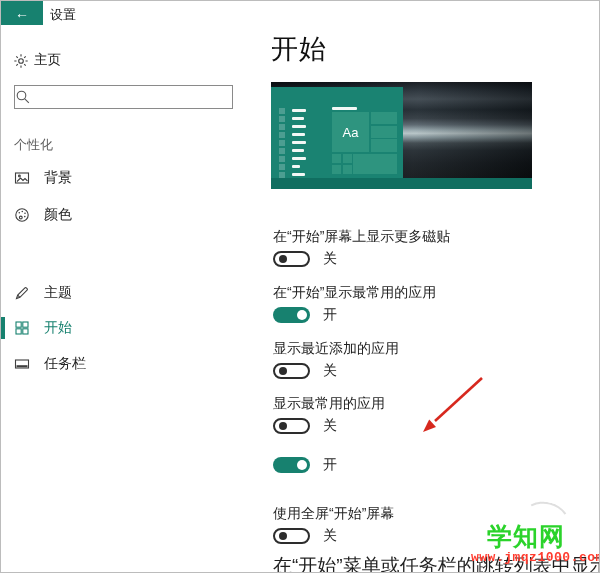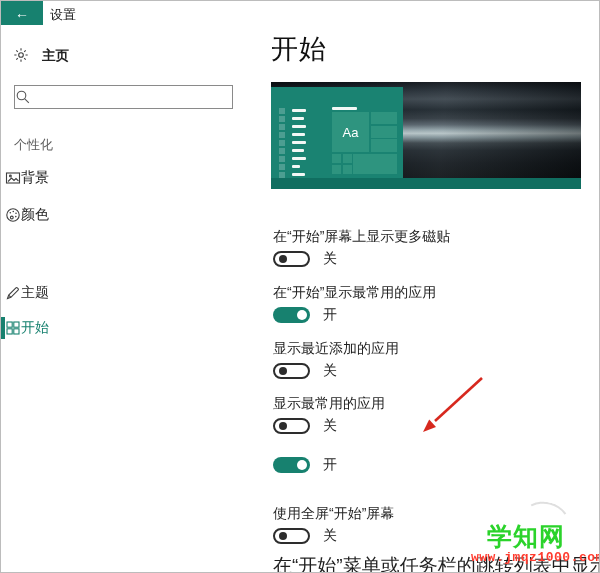--- a/index.html
+++ b/index.html
@@ -12,21 +12,21 @@
 
   
   .back-btn {
     position:absolute; left:0; top:0; width:42px; height:24px;
     background:var(--accent); color:#fff; display:flex;
     align-items:center; justify-content:center; font-size:14px; cursor:pointer;
   }
   .app-title { position:absolute; left:49px; top:5px; font-size:13px; color:#161616; font-weight:500; }
 
   
-  .home-row { position:absolute; left:12px; top:46px; display:flex; align-items:flex-start; gap:13px; width:200px; height:22px;font-weight:bold; }
+  .home-row { position:absolute; left:12px; top:46px; display:flex; align-items:flex-end; gap:5px; width:200px; height:22px; }
   .home-row .label { font-size:13.5px; color:#222; }
   .icon { width:16px; height:16px; display:inline-block; flex:0 0 16px; }
   .icon svg { width:16px; height:16px; stroke:#3f3f3f; fill:none; stroke-width:1.1; }
   .icon svg .f { fill:#3f3f3f; stroke:none; }
 
   .search-box {
     position:absolute; left:13px; top:84px; width:219px; height:24px;
     border:1px solid #8a8a8a; background:#fff; display:flex; align-items:center;
   }
   .search-box input {
@@ -34,33 +34,33 @@
     font-size:13px; font-family:inherit; color:#222; background:transparent;
   }
   .search-box input::placeholder { color:#3c3c3c; opacity:1; }
   .search-box .icon { margin-right:7px; }
   .search-box .icon svg { stroke:#555; }
 
   .section-label { position:absolute; left:13px; top:135px; font-size:13px; color:#5d5d5d; }
 
   .nav-item {
     position:absolute; left:0; width:240px; height:28px;
-    display:flex; align-items:center; padding-left:4px; cursor:pointer;
+    display:flex; align-items:center; gap:14px; padding-left:13px; cursor:pointer;
   }
   .nav-item .label { font-size:14px; color:#232323; }
   .nav-item.selected .label { color:var(--accent); }
   .nav-item.selected .icon svg { stroke:var(--accent); }
   .nav-indicator {
     position:absolute; left:0; top:316px; width:4px; height:22px; background:var(--accent);
   }
 
   
   .page-title { position:absolute; left:270px; top:30px; font-size:27px; font-weight:400; color:#111; letter-spacing:1px; }
 
-  .preview { position:absolute; left:270px; top:81px; width:310px; height:107px; overflow:hidden; }
+  .preview { position:absolute; left:270px; top:81px; width:261px; height:107px; overflow:hidden; }
   .preview .photo {
     position:absolute; inset:0;
     background:
       linear-gradient(95deg, rgba(0,0,0,.38) 0%, rgba(0,0,0,0) 28%, rgba(255,255,255,.06) 55%, rgba(0,0,0,.42) 100%),
       linear-gradient(180deg,
         #0e1319 0%, #242d35 8%, #3a444c 16%, #1c252c 26%, #2e373e 34%,
         #55616a 40%, #93a4aa 45%, #b4c2c5 48%, #7d8e94 52%, #3a444a 57%,
         #20282e 64%, #151b20 76%, #0a0e11 100%);
   }
   .preview .start-menu { position:absolute; left:0; top:5px; width:132px; bottom:0; background:#1a8372; }
@@ -179,20 +179,29 @@
           <rect x="2" y="2" width="5.2" height="5.2"></rect>
           <rect x="8.8" y="2" width="5.2" height="5.2"></rect>
           <rect x="2" y="8.8" width="5.2" height="5.2"></rect>
           <rect x="8.8" y="8.8" width="5.2" height="5.2"></rect>
         </svg>
     </span>
     <span class="label">开始</span>
   </div>
   <div class="nav-indicator"></div>
 
+  <div class="nav-item" style="top:349px">
+    <span class="icon">
+      <svg viewBox="0 0 16 16">
+          <rect x="1.5" y="4" width="13" height="8"></rect>
+          <path d="M2.5 10.2h11" stroke-width="2"></path>
+        </svg>
+    </span>
+    <span class="label">任务栏</span>
+  </div>
 
   <div class="page-title">开始</div>
 
   <div class="preview">
     <div class="photo"></div>
     <div class="start-menu">
 
       <div class="pv-sq" style="left:8px;top:21px"></div>
         <div class="pv-sq" style="left:8px;top:29px"></div>
       <div class="pv-sq" style="left:8px;top:37px"></div>

